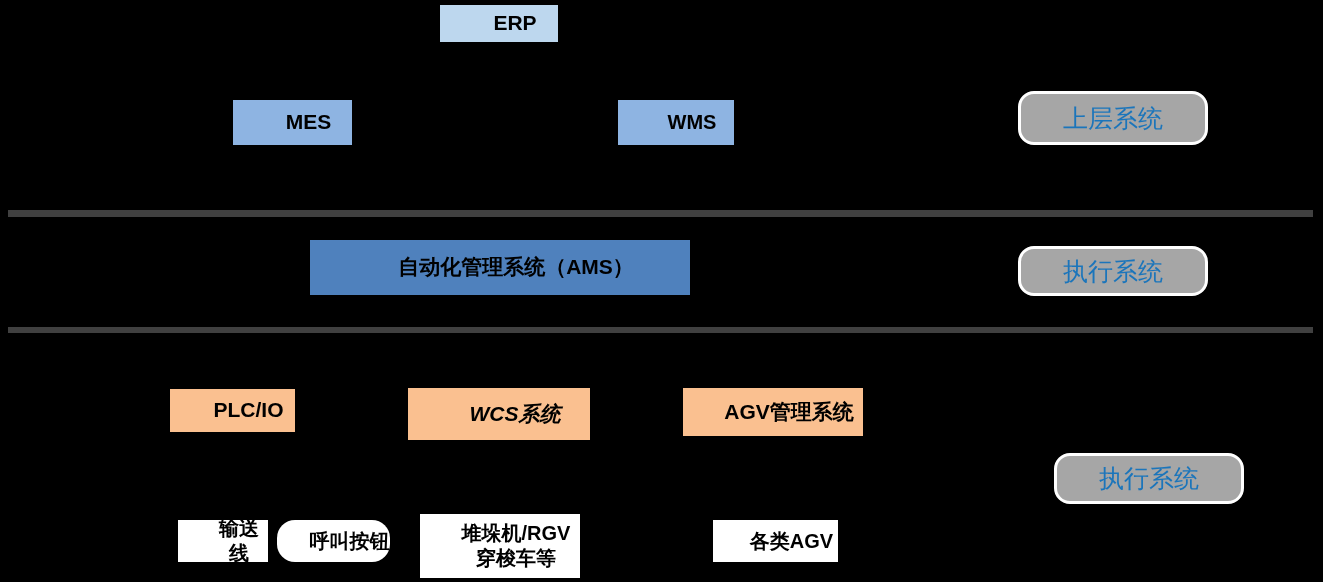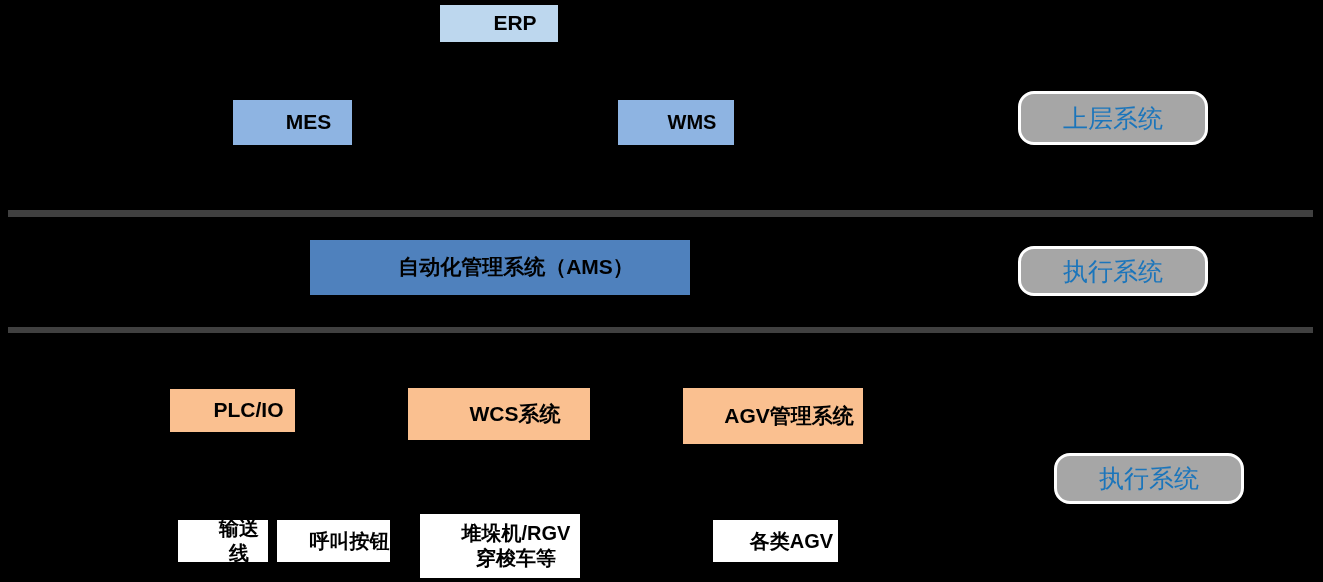--- a/index.html
+++ b/index.html
@@ -55,29 +55,29 @@
   <div class="hline" style="top:210px;height:7px;"></div>
 
   <div class="box bg-ams" style="left:310px;top:240px;width:380px;height:55px;font-size:21px;">自动化管理系统（AMS）</div>
 
   <div class="sys-badge" style="left:1018px;top:246px;width:190px;height:50px;">执行系统</div>
 
   <div class="hline" style="top:327px;height:6px;"></div>
 
   <div class="box bg-orange" style="left:170px;top:389px;width:125px;height:43px;font-size:21px;">PLC/IO</div>
 
-  <div class="box bg-orange" style="left:408px;top:388px;width:182px;height:52px;font-size:21px;">WCS系统</div>
+  <div class="box bg-orange" style="left:408px;top:388px;width:182px;height:52px;font-size:21px;font-style:italic;">WCS系统</div>
 
-  <div class="box bg-orange" style="left:683px;top:388px;width:180px;height:56px;font-size:21px;">AGV管理系统</div>
+  <div class="box bg-orange" style="left:683px;top:388px;width:180px;height:48px;font-size:21px;">AGV管理系统</div>
 
   <div class="sys-badge" style="left:1018px;top:453px;width:190px;height:51px;margin-left:36px;">执行系统</div>
 
 
   <div class="box bg-white" style="left:178px;top:520px;width:90px;height:42px;font-size:20px;">输送线</div>
 
-  <div class="box bg-white" style="left:277px;top:520px;width:113px;height:42px;font-size:20px;">呼叫按钮</div>
+  <div class="box bg-white" style="left:277px;top:520px;width:113px;height:42px;font-size:20px;border-radius:18px;">呼叫按钮</div>
 
   <div class="box bg-white multiline" style="left:420px;top:514px;width:160px;height:64px;font-size:20px;">堆垛机/RGV
 穿梭车等</div>
 
   <div class="box bg-white" style="left:713px;top:520px;width:125px;height:42px;font-size:20px;">各类AGV</div>
 
 </div>
 
 </body></html>

